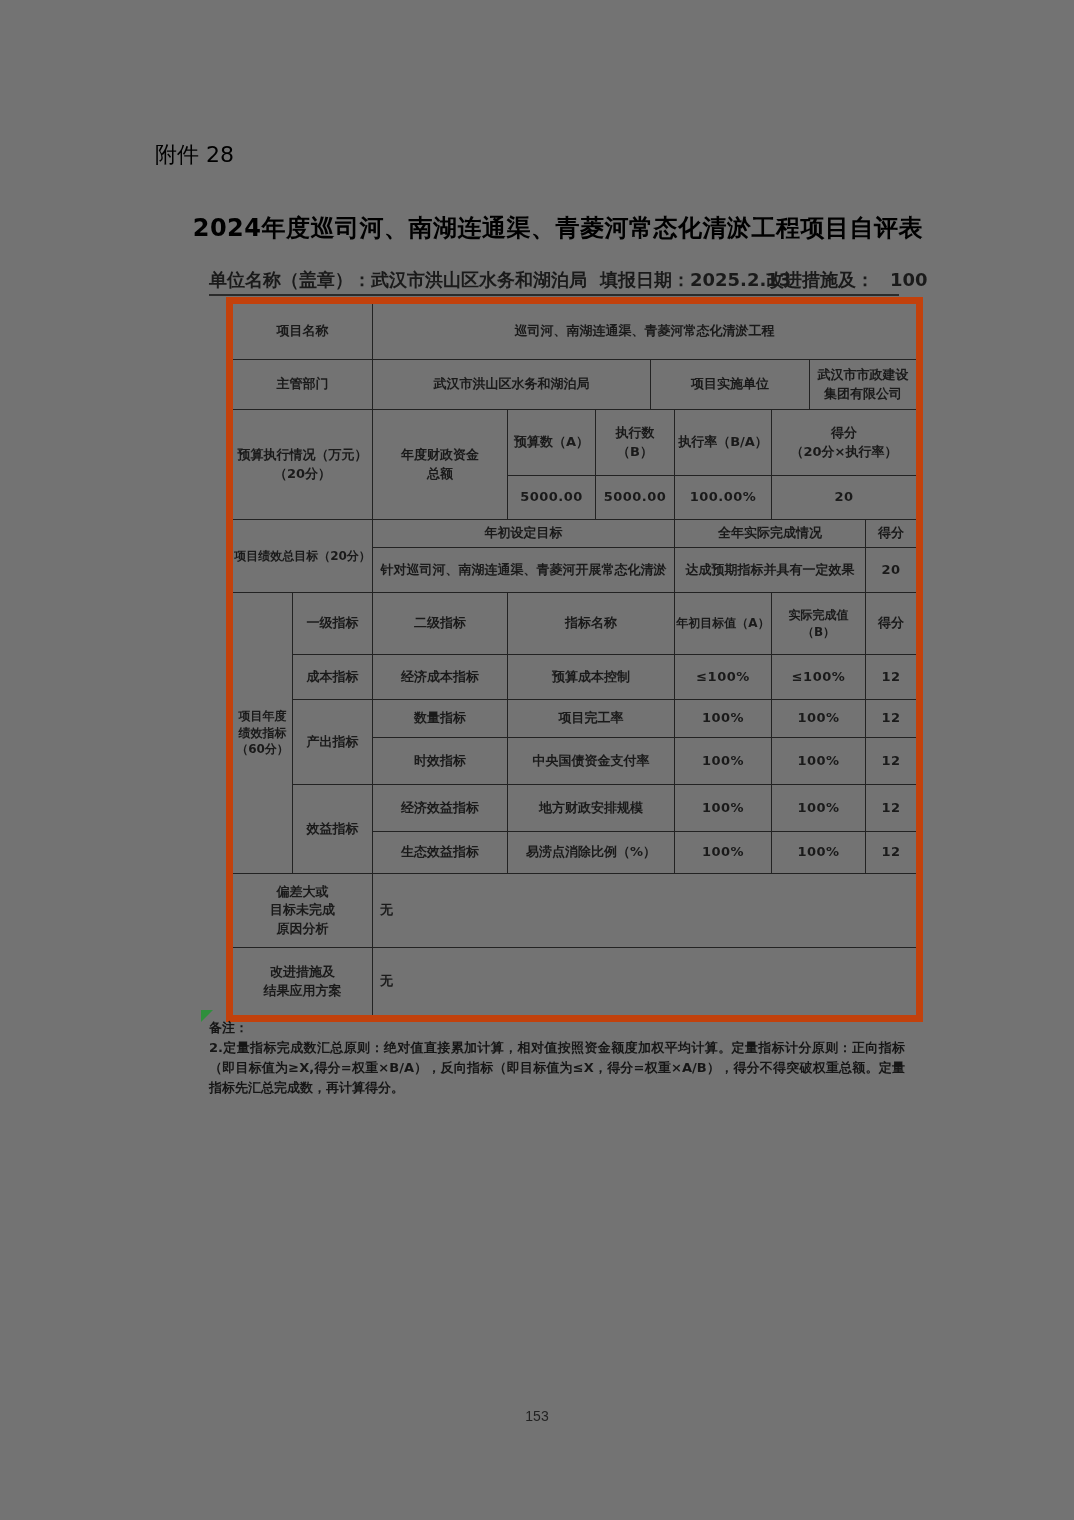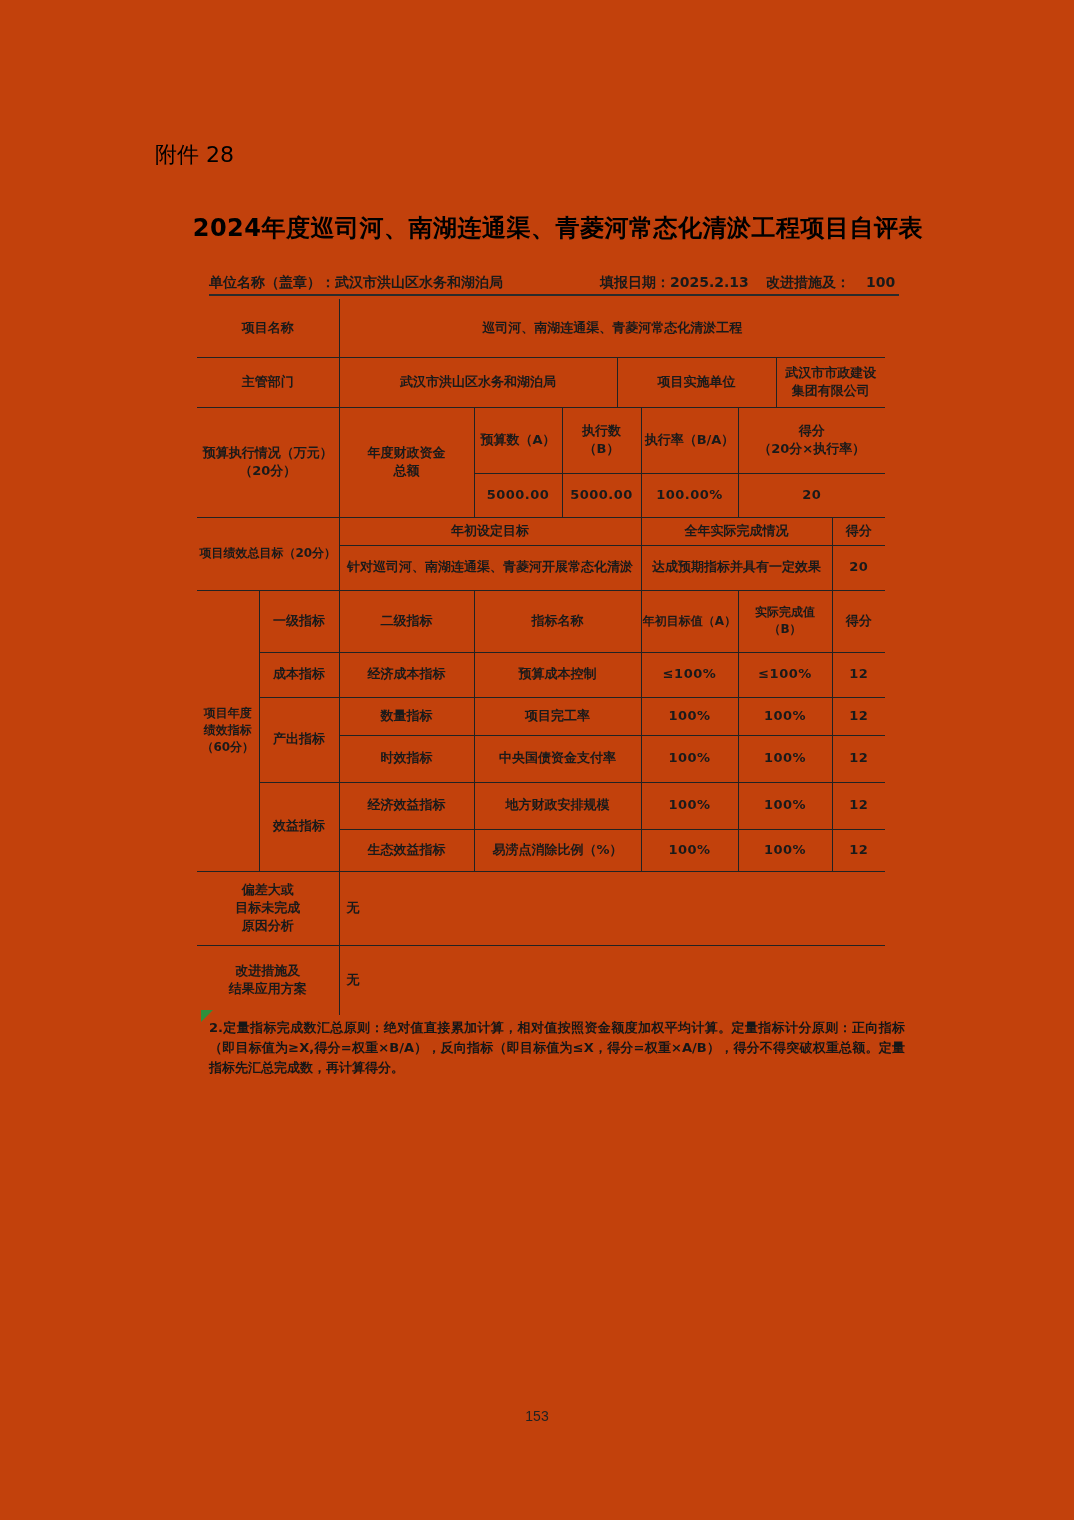--- a/index.html
+++ b/index.html
@@ -1,21 +1,21 @@
 <!DOCTYPE html>
 <html><head>
 <meta charset="utf-8">
 <style>
   html, body { margin:0; padding:0; background:#e8e8e8; }
   .page {
     position: relative;
     width: 1074px;
     height: 1520px;
     margin: 0 auto;
-    background: #c2410c;
+    background: #737373;
     font-family: "DejaVu Sans", "Liberation Sans", sans-serif;
     color: #1a1a1a;
     overflow: hidden;
   }
   .attachment {
     position: absolute;
     left: 155px;
     top: 140px;
     font-size: 22px;
     font-weight: 500;
@@ -33,37 +33,37 @@
     letter-spacing: 0.5px;
     color: #000;
   }
   .form-header {
     position: absolute;
     left: 209px;
     top: 271px;
     width: 690px;
     height: 23px;
     border-bottom: 2px solid #2b2b2b;
-    font-size: 14px;
+    font-size: 18px;
     font-weight: 600;
   }
   .form-header .seg { position: absolute; bottom: 2px; white-space: nowrap; }
   .fh-unit  { left: 0; }
   .fh-date  { left: 391px; }
   .fh-score { left: 557px; }
   .fh-score .val { margin-left: 16px; }
 
   table.main-table {
     position: absolute;
-    left: 195px;
+    left: 226px;
     top: 297px;
     width: 690px;
     border-collapse: collapse;
     table-layout: fixed;
-    border: 2px solid #c2410c;
+    border: 7px solid #c2410c;
   }
   .main-table td {
     border: 1px solid #222;
     text-align: center;
     vertical-align: middle;
     font-size: 13px;
     font-weight: 600;
     line-height: 1.4;
     padding: 2px 3px;
     overflow: hidden;
@@ -244,18 +244,19 @@
         <td colspan="2" class="ml">改进措施及
 结果应用方案</td>
         <td colspan="8" class="leftal">无</td>
       </tr>
     </tbody>
   </table>
 
   <div class="green-mark"></div>
 
   <div class="notes">
+    <p class="note-line">备注：</p>
     <p class="note-line">2.定量指标完成数汇总原则：绝对值直接累加计算，相对值按照资金额度加权平均计算。定量指标计分原则：正向指标（即目标值为≥X,得分=权重×B/A），反向指标（即目标值为≤X，得分=权重×A/B），得分不得突破权重总额。定量指标先汇总完成数，再计算得分。</p>
   </div>
 
   <div class="page-number">153</div>
 
 </div>
 
 </body></html>

